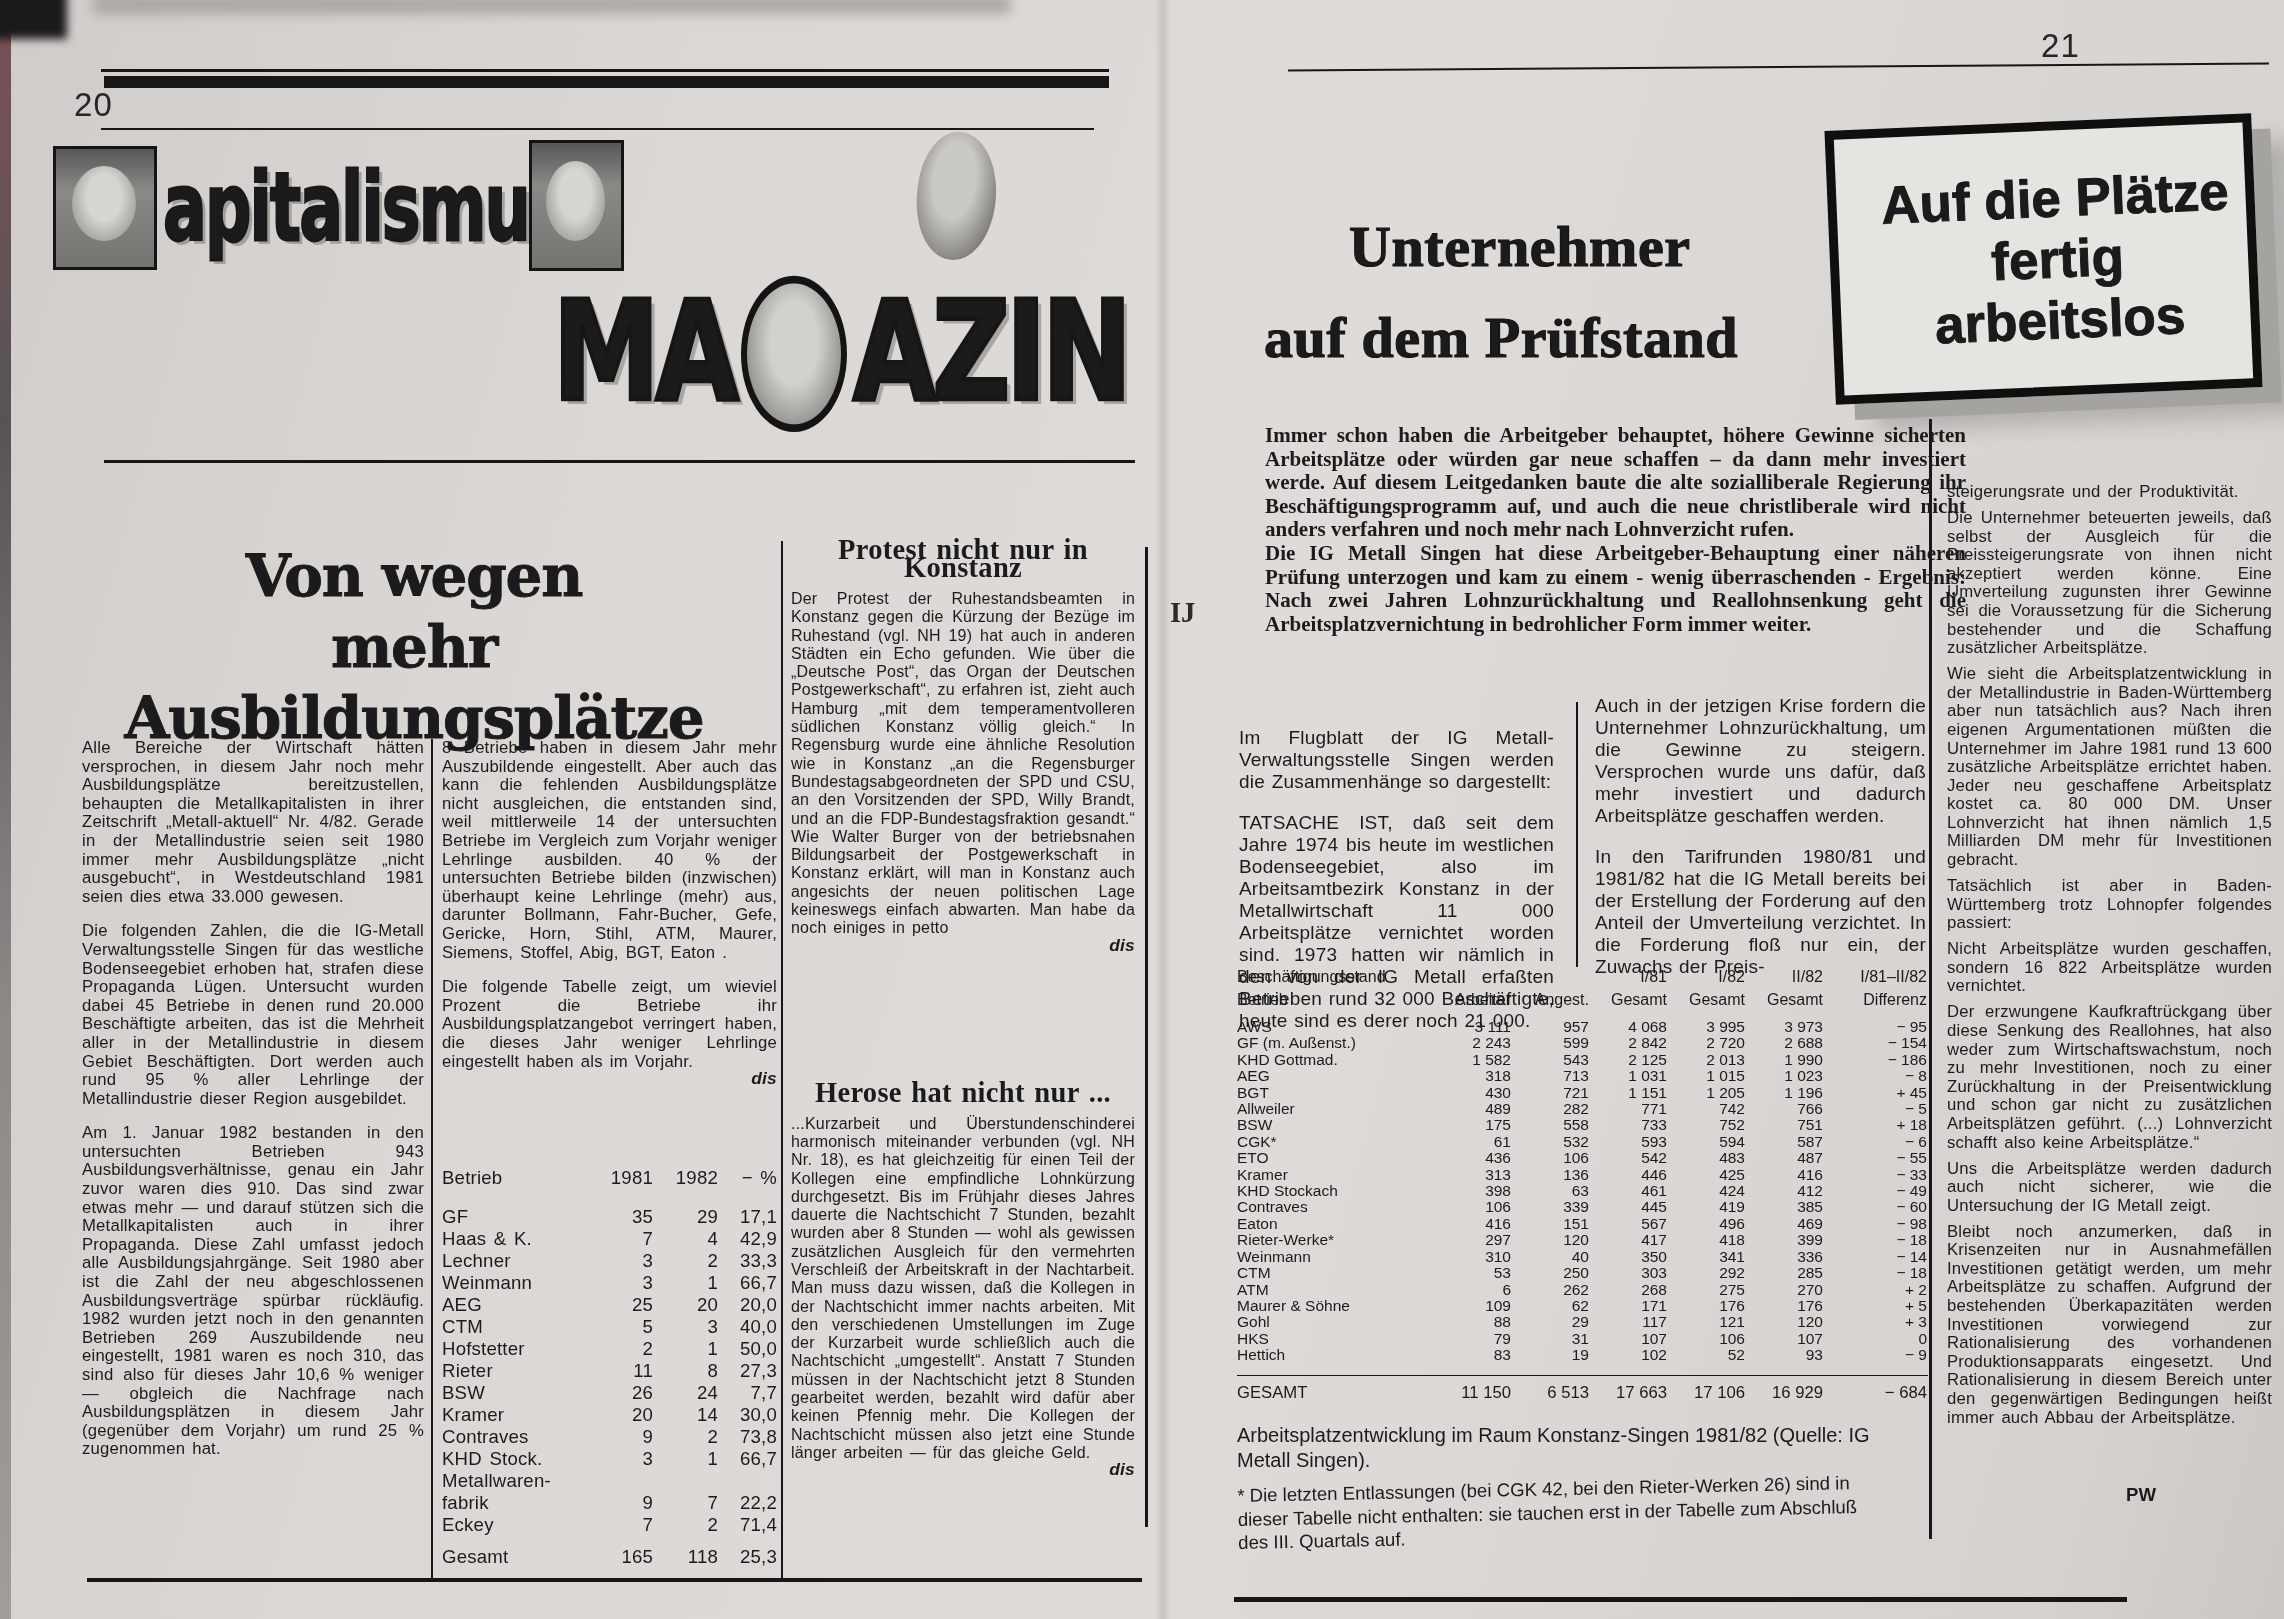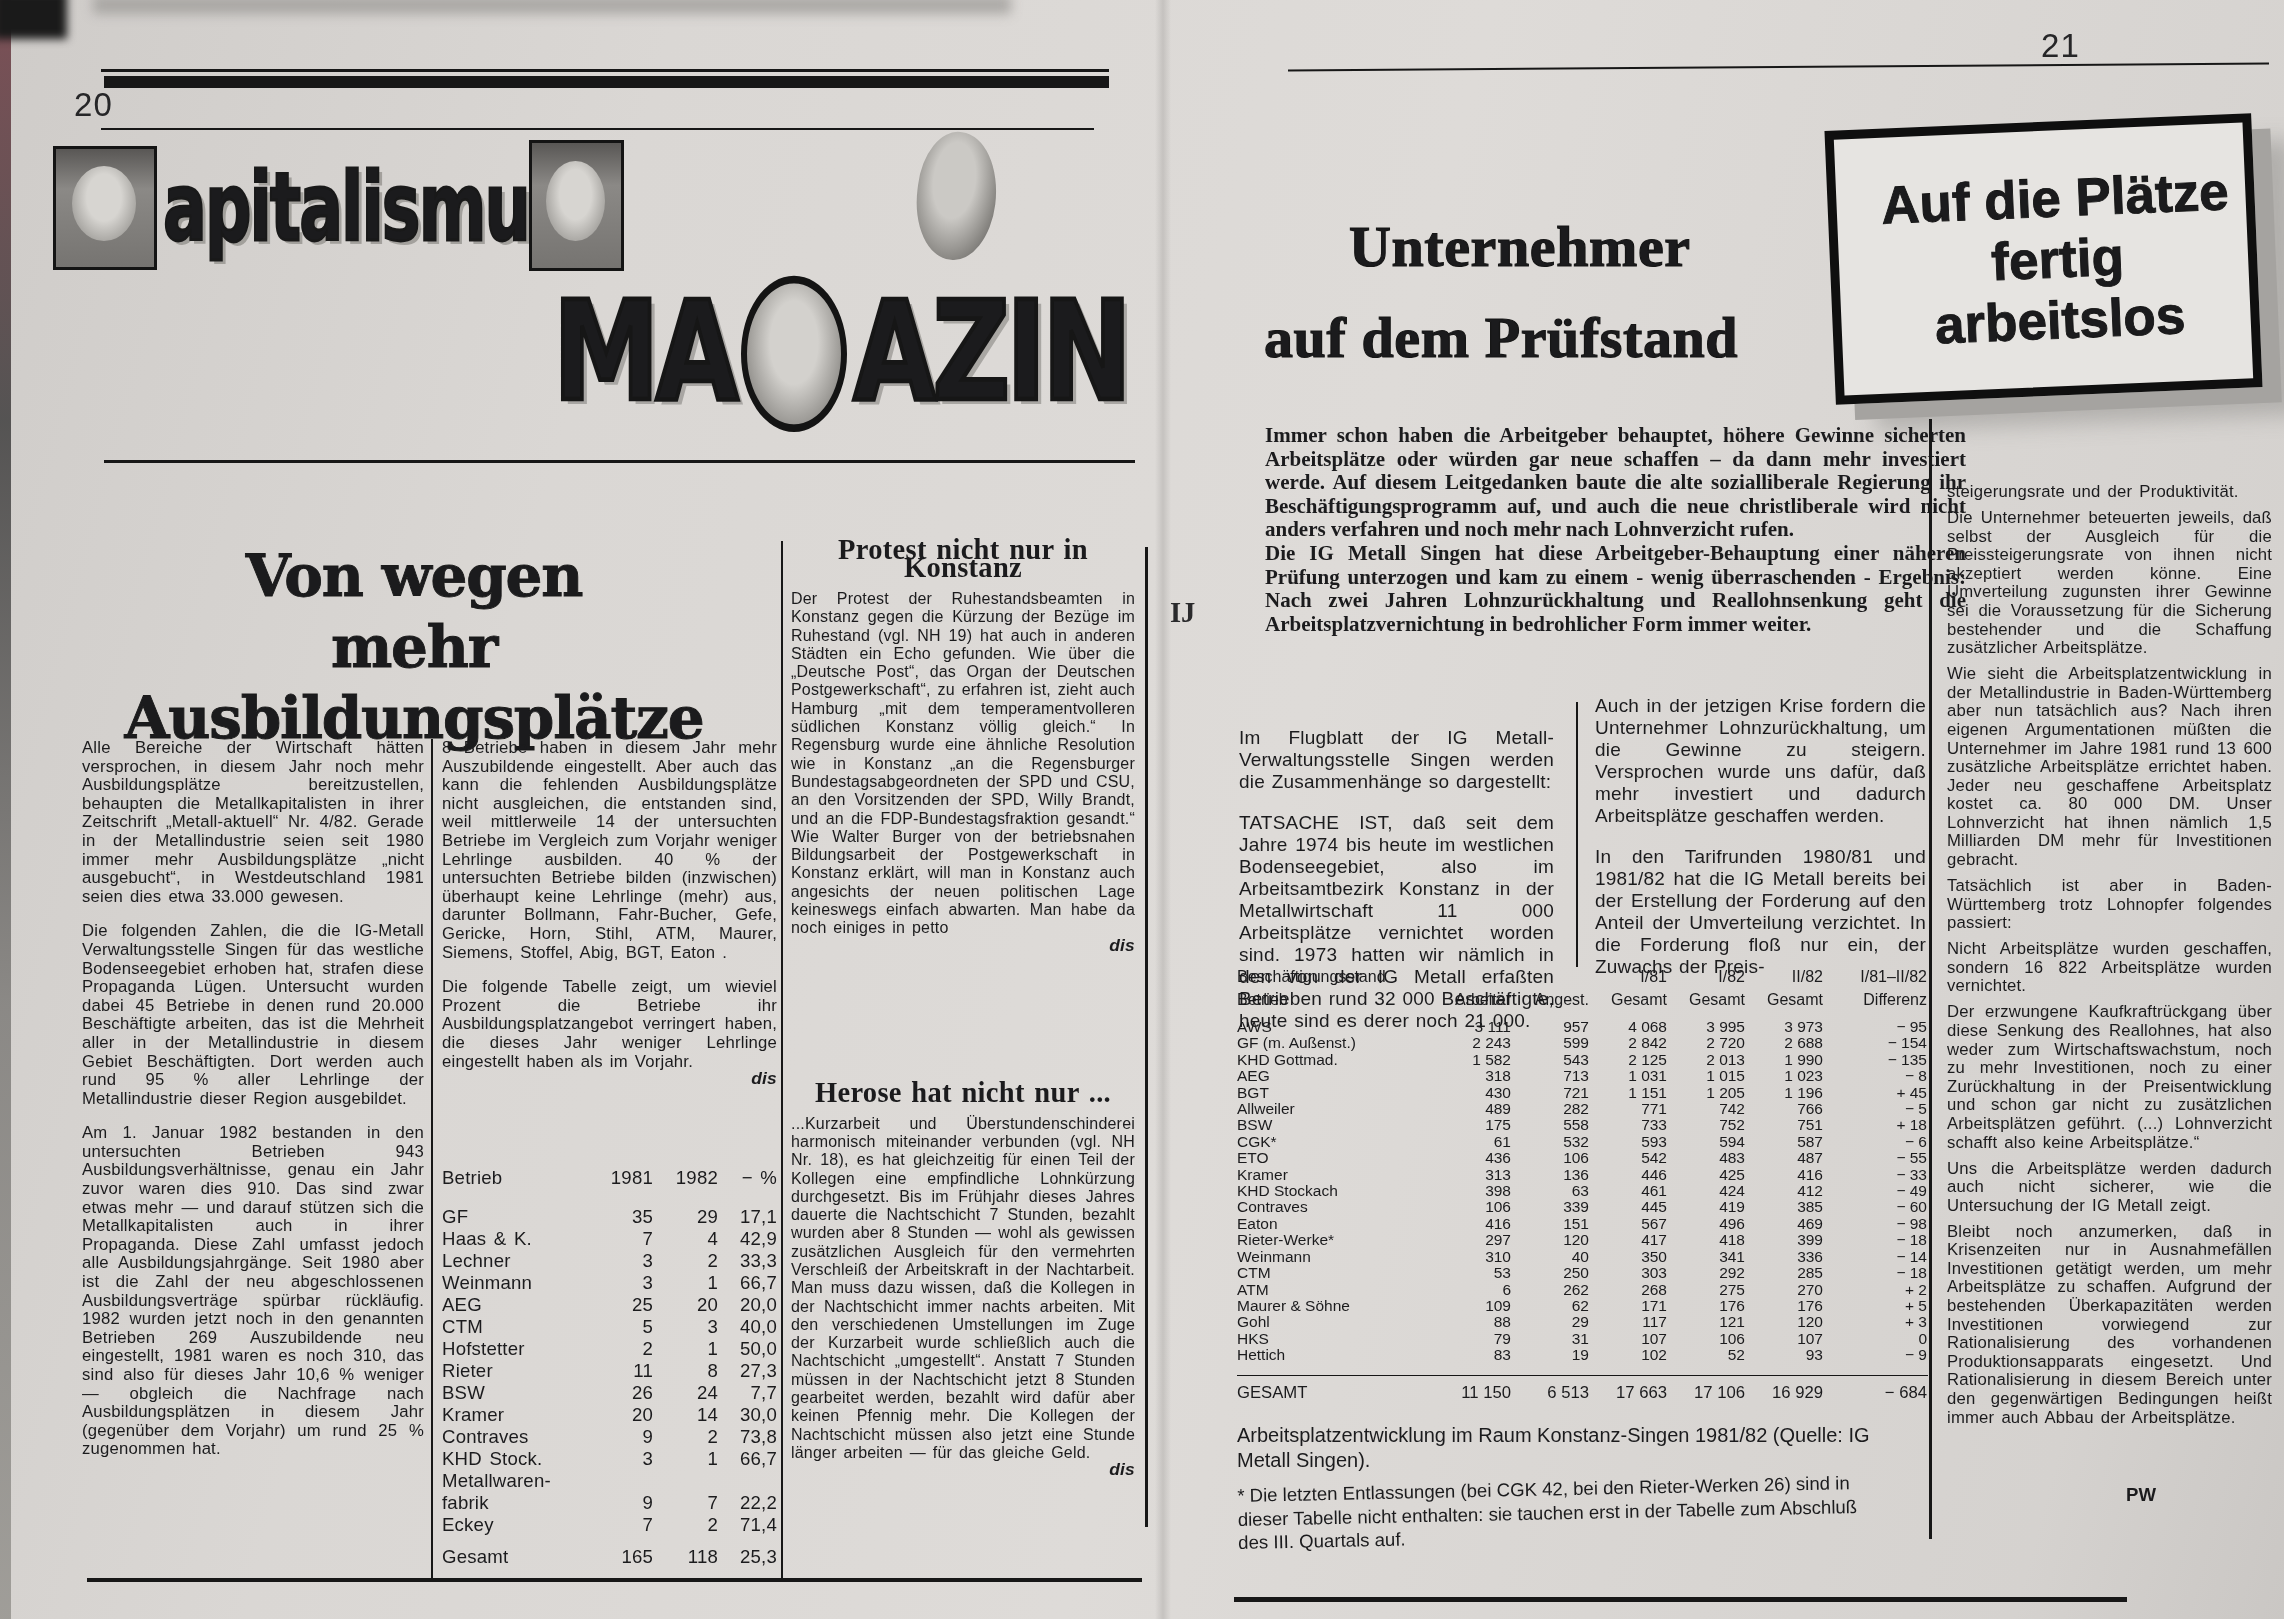--- a/index.html
+++ b/index.html
@@ -316,21 +316,21 @@
         <span>2 688</span>
         <span>− 154</span>
       </div>
         <div class="rt-grid rt-row">
         <span>KHD Gottmad.</span>
         <span>1 582</span>
         <span>543</span>
         <span>2 125</span>
         <span>2 013</span>
         <span>1 990</span>
-        <span>− 135</span>
+        <span>− 186</span>
       </div>
         <div class="rt-grid rt-row">
         <span>AEG</span>
         <span>318</span>
         <span>713</span>
         <span>1 031</span>
         <span>1 015</span>
         <span>1 023</span>
         <span>− 8</span>
       </div>

